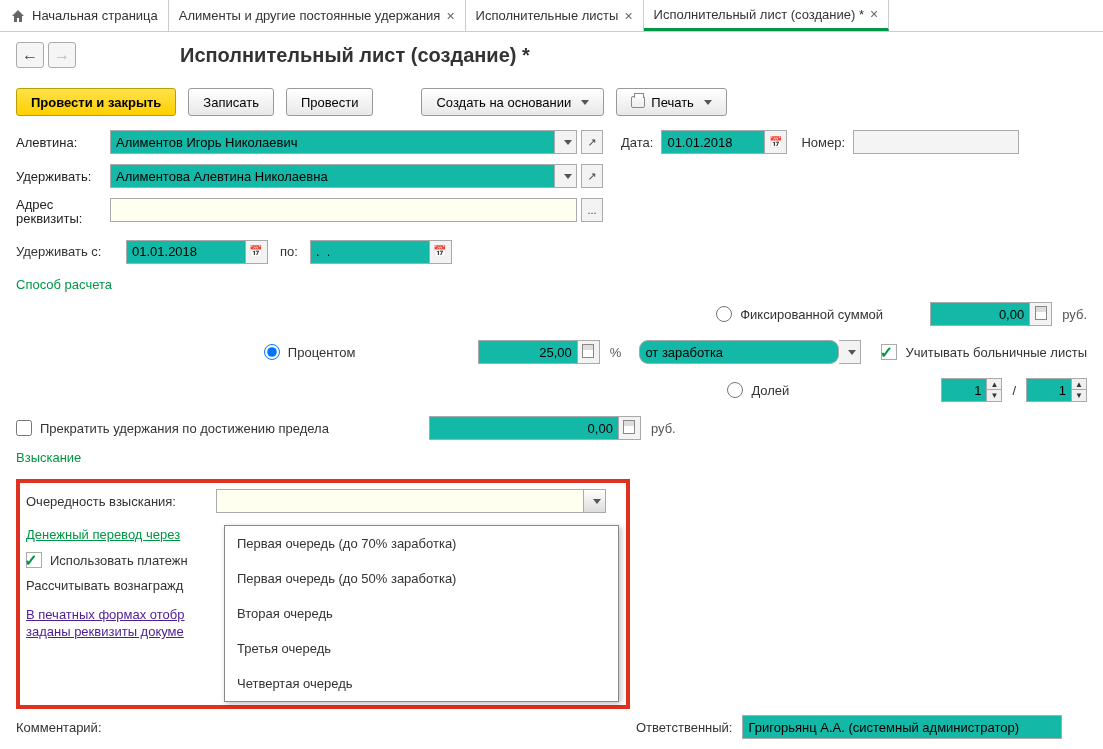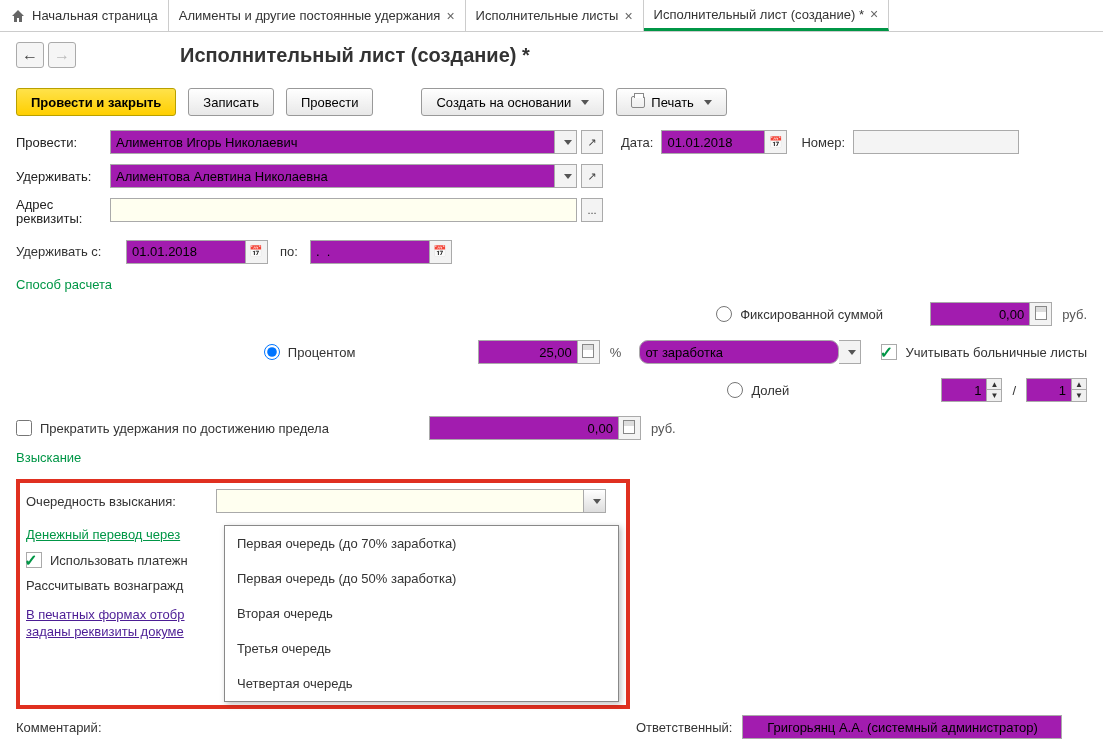--- a/index.html
+++ b/index.html
@@ -23,21 +23,21 @@
 .btn { height: 28px; padding: 0 14px; border: 1px solid #999; background: linear-gradient(#fff,#e8e8e8); border-radius: 3px; cursor: pointer; display: inline-flex; align-items: center; gap: 6px; font-size: 13px; }
 .btn.primary { background: linear-gradient(#ffe24a,#ffcf00); border-color: #b8a000; font-weight: bold; }
 .dd-caret { width: 0; height: 0; border-left: 4px solid transparent; border-right: 4px solid transparent; border-top: 5px solid #555; display: inline-block; margin-left: 4px; }
 
 
 .form { padding: 0 16px 20px 16px; }
 .row { display: flex; align-items: center; margin-bottom: 10px; }
 .lbl { width: 94px; text-align: left; color: #222; }
 .lbl-w2 { width: 110px; }
 .input-group { display: inline-flex; align-items: stretch; height: 24px; }
-.txt { border: 1px solid #aaa; height: 24px; padding: 0 5px; font-size: 13px; background: #a21caf; }
+.txt { border: 1px solid #aaa; height: 24px; padding: 0 5px; font-size: 13px; background: #14b8a6; }
 .btn-sq { width: 22px; height: 24px; border: 1px solid #aaa; border-left: none; background: #f3f3f3; display: inline-flex; align-items: center; justify-content: center; cursor: pointer; font-size: 11px; color: #444; }
 .btn-sq.detached { margin-left: 4px; border-left: 1px solid #aaa; }
 
 .yellow-bg { background: #fffff0; }
 .num { text-align: right; }
 .unit { margin-left: 10px; color: #555; }
 
 .section-title { color: #009646; margin: 6px 0 10px 0; }
 .section-title.underline { text-decoration: underline; }
 
@@ -111,21 +111,21 @@
     <span class="printer-icon"></span>
     <span>Печать</span>
     <span class="dd-caret"></span>
   </button>
 </div>
 
 <div class="form">
 
   
   <div class="row">
-    <span class="lbl">Провести:</span>
+    <span class="lbl">Алевтина:</span>
     <span class="input-group">
       <input class="txt" style="width: 445px;" value="Алиментов Игорь Николаевич">
       <span class="btn-sq">
           <span class="dd-caret"></span>
         </span>
       <span class="btn-sq detached">
           <span class="open-icon"></span>
         </span>
     </span>
     <span style="width:18px"></span>
@@ -295,17 +295,17 @@
       <div class="dropdown-item">Четвертая очередь</div>
     </div>
   </div>
 
   
   <div class="row" style="margin-top:6px">
     <span style="width:110px">Комментарий:</span>
     <span style="width:510px"></span>
     <span>Ответственный:</span>
     <span class="input-group" style="margin-left:10px">
-      <input class="txt" style="width: 320px; text-align: center;" value="Григорьянц А.А. (системный администратор)">
+      <input class="txt" style="width: 320px;" value="Григорьянц А.А. (системный администратор)">
     </span>
   </div>
 
 </div>
 
 </body></html>

